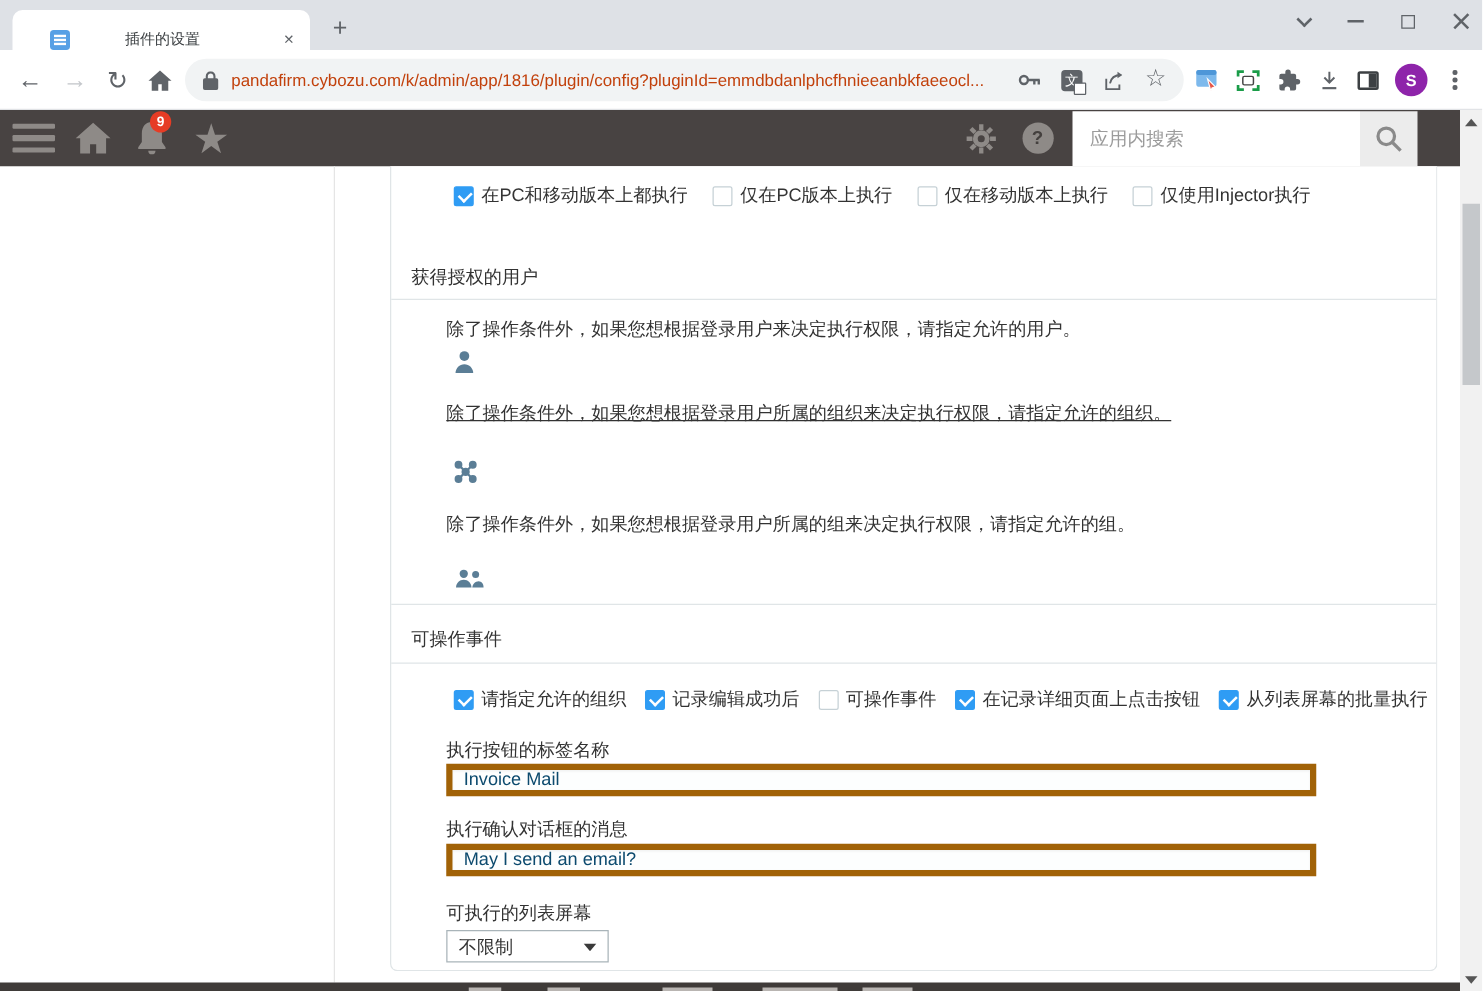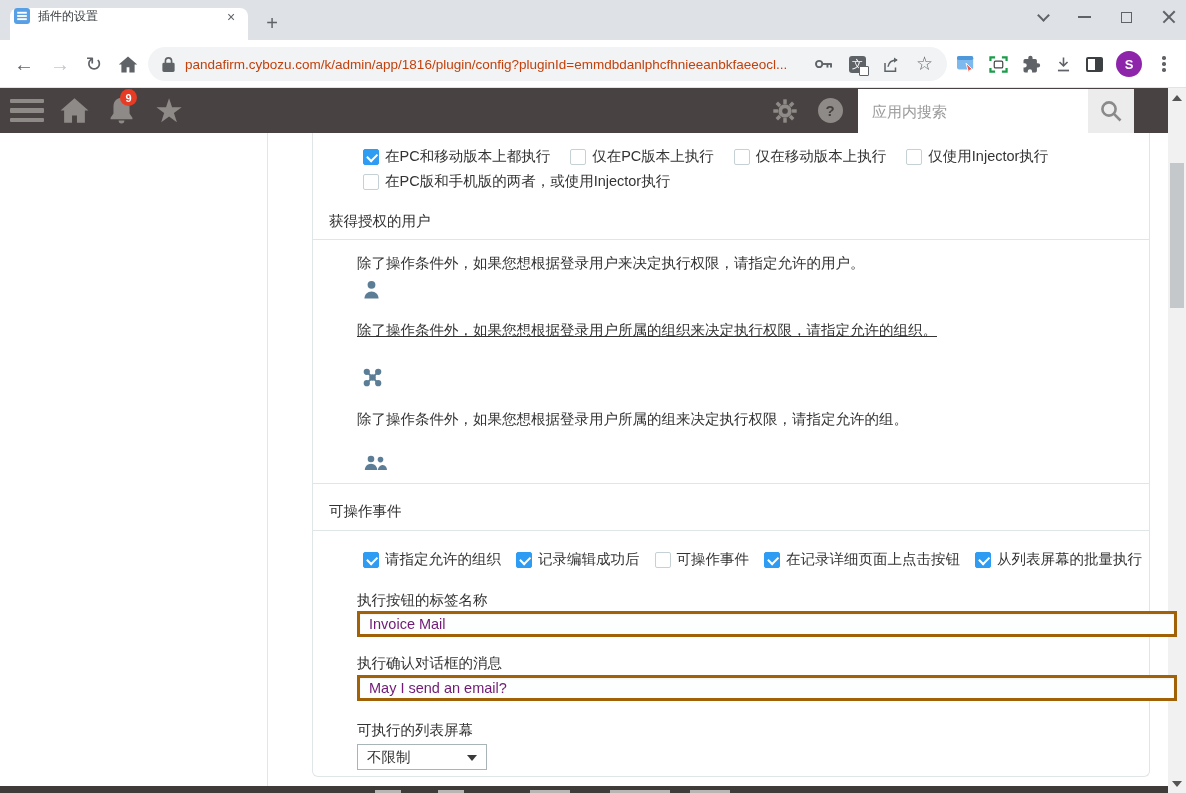--- a/index.html
+++ b/index.html
@@ -5,21 +5,21 @@
   * { margin:0; padding:0; box-sizing:border-box; }
   html,body { background:#fff; }
   .screen {
     position:relative; width:1186px; height:793px; overflow:hidden;
     font-family:"Liberation Sans","DejaVu Sans",sans-serif; background:#fff;
   }
 
   
   .tabstrip { position:absolute; left:0; top:0; width:1186px; height:40px; background:#dee1e6; }
   .tab { position:absolute; left:10px; top:8px; width:238px; height:32px; background:#fff;
-         border-radius:8px 8px 0 0; display:flex; align-items:flex-start; padding:0 8px 0 4px; }
+         border-radius:8px 8px 0 0; display:flex; align-items:flex-end; padding:0 8px 0 30px;gap:36px; }
   .tab-title { flex:1; font-size:12px; color:#3c4043; margin-left:8px; white-space:nowrap; overflow:hidden; }
   .tab-close { width:18px; height:18px; display:flex; align-items:center; justify-content:center;
                font-size:14px; color:#5f6368; border-radius:50%; }
   .newtab { position:absolute; left:258px; top:9px; width:28px; height:28px; display:flex;
             align-items:center; justify-content:center; font-size:20px; color:#5f6368; border-radius:50%; }
   .wincontrols { position:absolute; right:10px; top:2px; height:30px; display:flex; align-items:center; gap:30px; }
   .chev-down { width:9px; height:9px; border-right:2px solid #5f6368; border-bottom:2px solid #5f6368;
                transform:rotate(45deg); margin-top:-4px; }
   .win-min { width:13px; height:2px; background:#5f6368; }
   .win-max { width:11px; height:11px; border:1.6px solid #5f6368; }
@@ -84,23 +84,23 @@
   .cb-item { display:flex; align-items:center; gap:6px; cursor:default; }
   .cb { width:16px; height:16px; border:1px solid #c6d1d6; border-radius:2px; background:#fff;
         position:relative; flex:none; }
   .cb.checked { background:#2f9cf4; border-color:#2f9cf4; }
   .cb.checked::after { content:""; position:absolute; left:3px; top:3.5px; width:8px; height:4.5px;
         border-left:2px solid #fff; border-bottom:2px solid #fff; transform:rotate(-45deg); }
   .cb-label { font-size:14.5px; color:#333; white-space:nowrap; }
   .para { position:absolute; left:44px; font-size:14.5px; color:#333; white-space:nowrap; }
   .ent-icon { position:absolute; left:50px; }
   .fld-label { position:absolute; left:44px; font-size:14.5px; color:#333; }
-  .text-input { position:absolute; left:44px; width:820px; height:26px; border:3px solid #a16207;
+  .text-input { position:absolute; left:44px; width:696px; height:26px; border:5px solid #a16207;
         background:#fdfefe; box-shadow:inset 0 1px 2px rgba(0,0,0,.06); padding:0 9px; font-size:14.5px;
-        color:#701a75; font-family:inherit; }
+        color:#0c4a6e; font-family:inherit; }
   .select { position:absolute; left:44px; width:130px; height:26px; border:1px solid #a9b4b9; background:#fff;
         display:flex; align-items:center; padding:0 26px 0 9px; font-size:14.5px; color:#333; }
   .select-arrow { position:absolute; right:9px; top:10px; width:0; height:0;
         border-left:5px solid transparent; border-right:5px solid transparent; border-top:6px solid #3a3a3a; }
 
   
   .bottom-bar { position:absolute; left:0; top:786px; width:1168px; height:7px; background:#3f3b39; overflow:hidden; }
   .bottom-bar i { position:absolute; top:4px; height:3px; background:#b9b5b2; }
 </style>
 </head>
@@ -266,26 +266,20 @@
       </label>
       <label class="cb-item">
         <span class="cb"></span>
         <span class="cb-label">仅在移动版本上执行</span>
       </label>
       <label class="cb-item">
         <span class="cb"></span>
         <span class="cb-label">仅使用Injector执行</span>
       </label>
     </div>
-    <div class="cb-row" style="top:39px;">
-      <label class="cb-item">
-        <span class="cb"></span>
-        <span class="cb-label">在PC版和手机版的两者，或使用Injector执行</span>
-      </label>
-    </div>
 
     <div class="sec-title" style="top:79px;">获得授权的用户</div>
     <div class="divider" style="top:106px;"></div>
 
     <div class="para" style="top:121px;">除了操作条件外，如果您想根据登录用户来决定执行权限，请指定允许的用户。</div>
     <span class="ent-icon" style="top:147px;">
       <svg width="17" height="19" viewBox="0 0 16 18" fill="#5b7e96">
           <circle cx="8" cy="4.6" r="3.7"></circle>
           <path d="M1.3 17.5c0-3.7 3-6.7 6.7-6.7s6.7 3 6.7 6.7z"></path>
         </svg>

